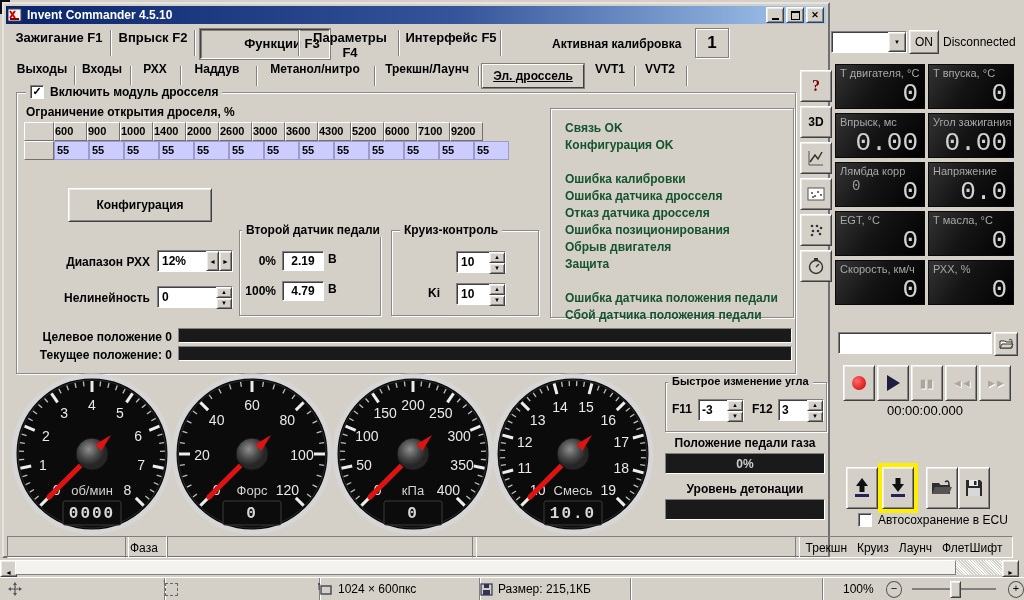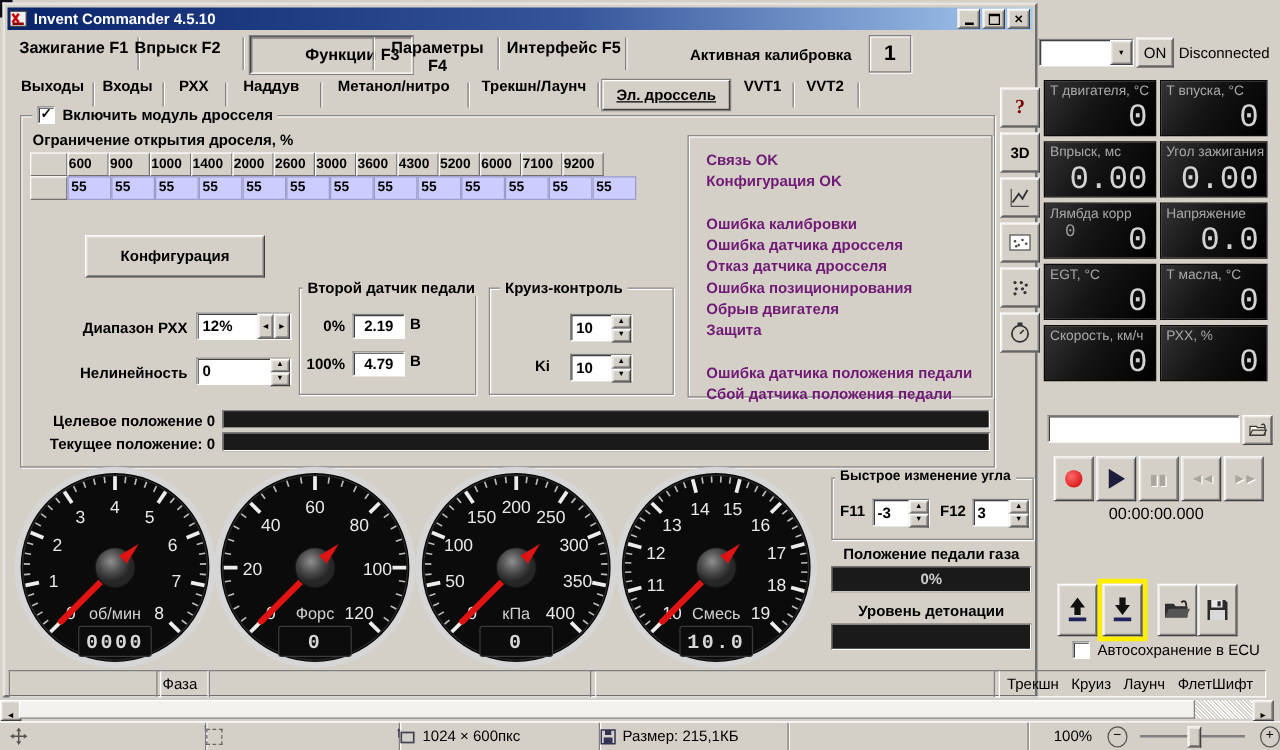--- a/index.html
+++ b/index.html
@@ -26,21 +26,21 @@
   .lt-row{display:flex;}
   .lt-corner{width:28px;height:17px;background:#d4d0c8;border:1px solid;border-color:#ffffff #707070 #707070 #ffffff;}
   .lt-h{width:31px;height:17px;background:#d4d0c8;border:1px solid;border-color:#ffffff #707070 #707070 #ffffff;font:bold 11px "Liberation Sans",sans-serif;padding-left:0;line-height:17px;}
   .lt-v{width:31px;height:17px;background:#ccccff;border:1px solid #9c9cc8;font:bold 11px "Liberation Sans",sans-serif;padding-left:2px;line-height:17px;}
   
   .vspin{display:inline-flex;flex-direction:column;width:16px;height:20px;}
   .vspin div{flex:1;font-size:6px;line-height:9px;text-align:center;color:#000;}
   .hspin{display:inline-flex;width:26px;height:20px;}
   .hspin div{width:13px;font-size:7px;line-height:19px;text-align:center;color:#000;}
   
-  .msg{height:17px;font:bold 12px "Liberation Sans",sans-serif;color:#701a75;white-space:nowrap;}
+  .msg{height:17px;font:bold 12px "Liberation Sans",sans-serif;color:#14532d;white-space:nowrap;}
   
   .tiles{display:grid;grid-template-columns:90px 86px;gap:4px 3px;}
   .tile{position:relative;height:43px;background:linear-gradient(125deg,#343434 0%,#141414 45%,#000 100%);border:1px solid #0a0a0a;color:#a8a8a8;}
   .t-label{position:absolute;left:4px;top:2px;font:11px "Liberation Sans",sans-serif;white-space:nowrap;overflow:hidden;max-width:84px;}
   .t-value{position:absolute;right:6px;bottom:-1px;font:26px "Liberation Mono",monospace;color:#d2d2d2;}
   .t-sub{position:absolute;left:16px;top:15px;font:14px "Liberation Mono",monospace;color:#9a9a9a;}
   .tool-btn{position:absolute;left:796px;width:30px;height:30px;display:flex;align-items:center;justify-content:center;}
   
   .tr-btn{position:absolute;top:361px;width:30px;height:34px;display:flex;align-items:center;justify-content:center;}
   .io-btn{width:30px;height:40px;display:flex;align-items:center;justify-content:center;}
@@ -73,21 +73,21 @@
       <span class="tb-btn btn3d">
           <span style="width:7px;height:6px;border:1px solid #000;border-top-width:2px;"></span>
         </span>
       <span class="tb-btn btn3d">
           <span>✕</span>
         </span>
     </div>
 
     <div class="menu-item" style="left:8px;width:94px;">Зажигание F1</div>
     <div class="vdiv" style="left:106px;top:26px;height:26px;"></div>
-    <div class="menu-item" style="left:101px;width:74px;">Впрыск F2</div>
+    <div class="menu-item" style="left:112px;width:74px;">Впрыск F2</div>
     <div class="vdiv" style="left:190px;top:26px;height:26px;"></div>
     <div class="menu-item pressed" style="left:196px;width:94px;">Функции F3</div>
     <div class="vdiv" style="left:294px;top:26px;height:26px;"></div>
     <div class="menu-item" style="left:300px;width:92px;">Параметры F4</div>
     <div class="vdiv" style="left:394px;top:26px;height:26px;"></div>
     <div class="menu-item" style="left:400px;width:94px;">Интерфейс F5</div>
     <div class="vdiv" style="left:496px;top:26px;height:26px;"></div>
 
     <div class="abs blabel" style="left:548px;top:26px;line-height:28px;">Активная калибровка</div>
     <div class="abs" style="left:691px;top:24px;width:32px;height:28px;border:1px solid #808080;box-shadow:inset 1px 1px 0 #fff, 1px 1px 0 #fff;text-align:center;font:bold 17px 'Liberation Sans',sans-serif;line-height:28px;">1</div>

